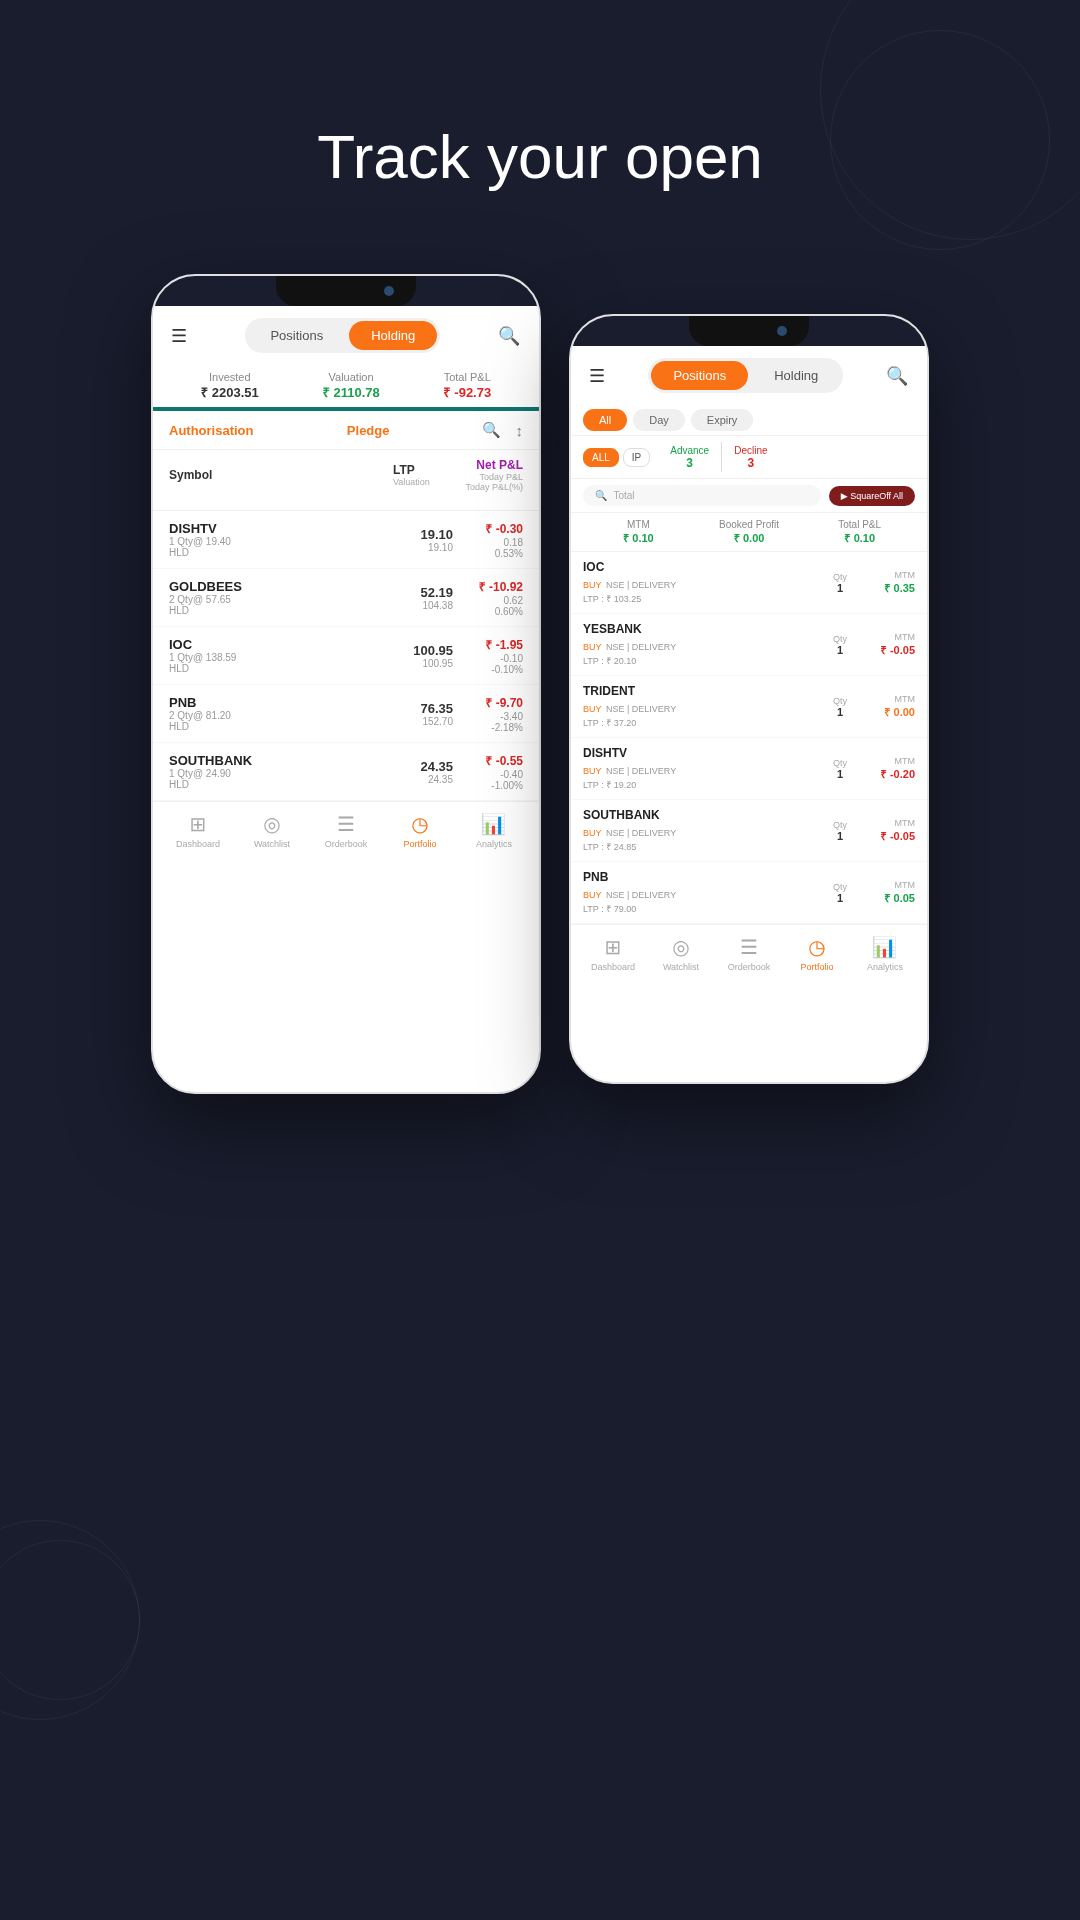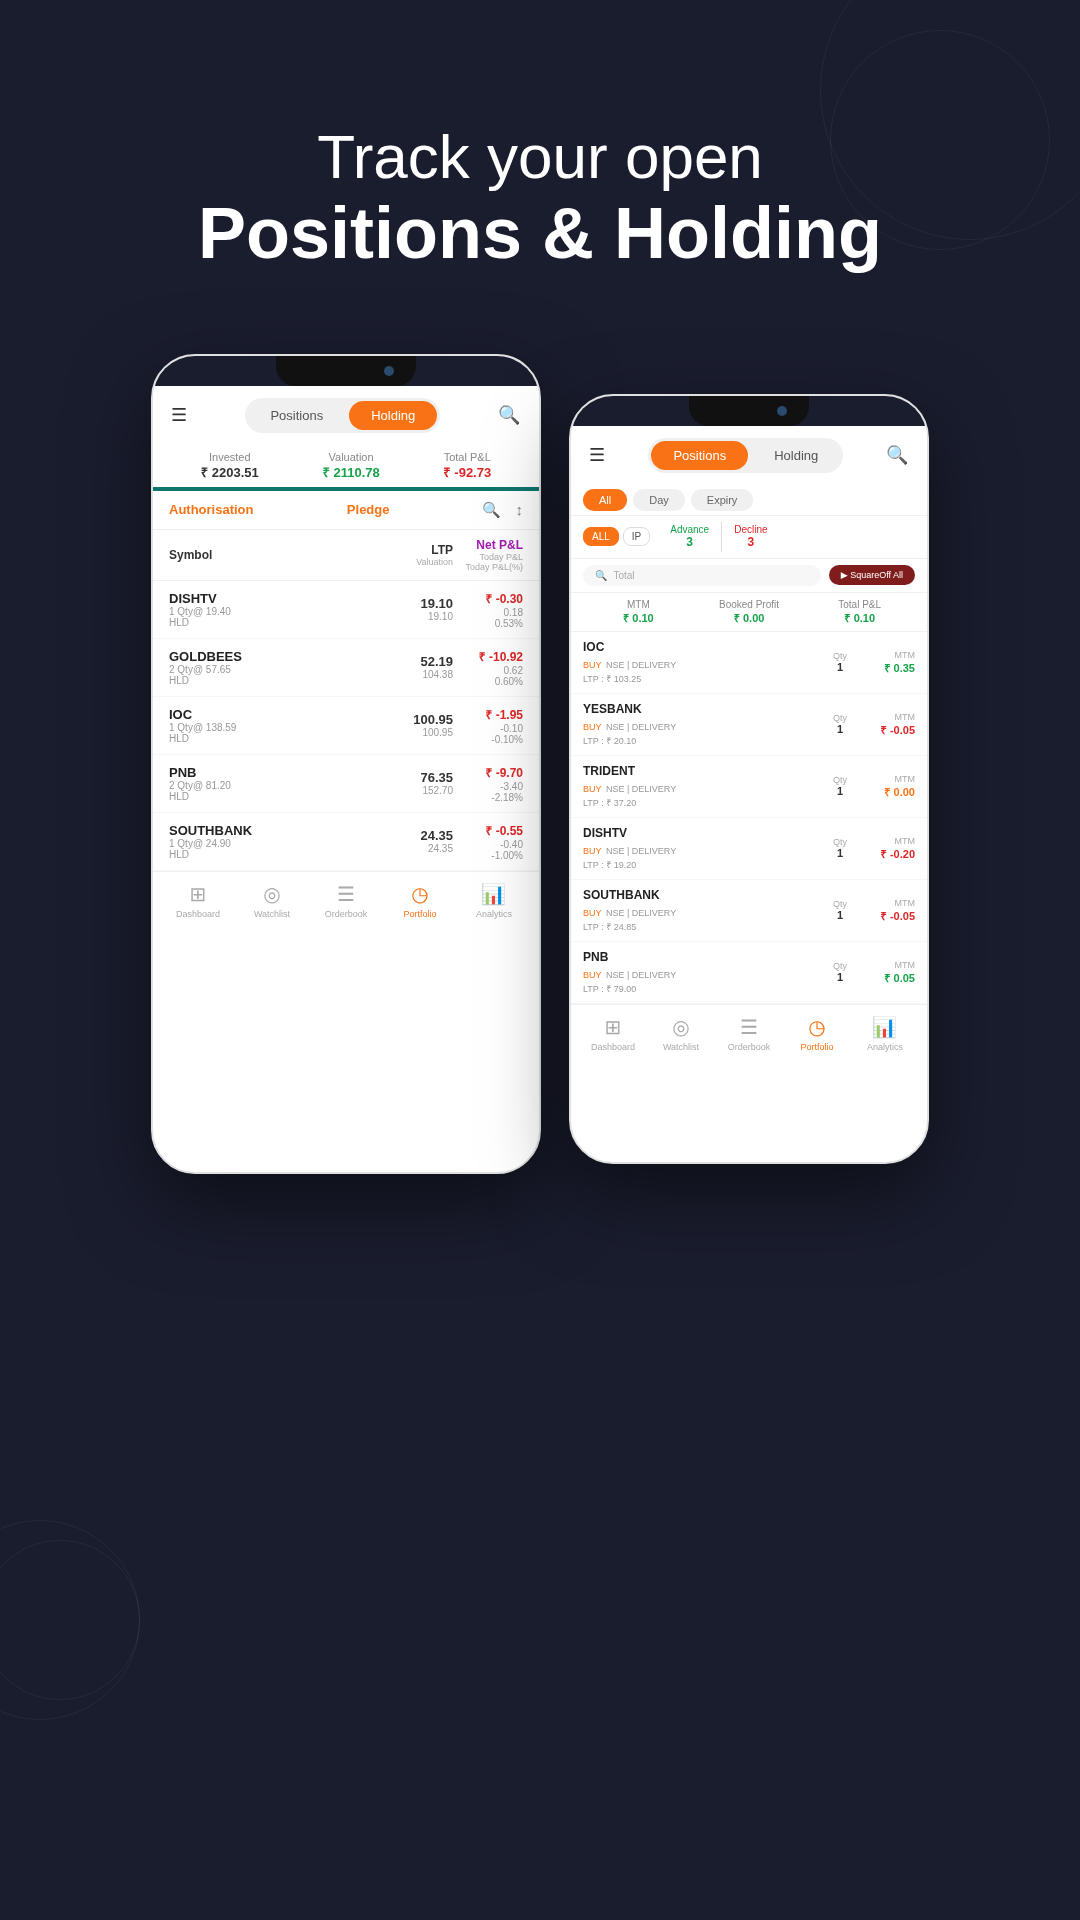--- a/index.html
+++ b/index.html
@@ -147,25 +147,25 @@
       border: none;
       cursor: pointer;
     }
     .auth-icons { display: flex; gap: 14px; align-items: center; color: #888; font-size: 15px; }
 
     
     .table-header {
       display: flex;
       justify-content: space-between;
       align-items: center;
-      padding: 8px 16px 8px;
+      padding: 8px 16px 18px;
       border-bottom: 1px solid #f0f0f0;
     }
     .col-symbol { font-size: 12px; font-weight: 700; color: #333; flex: 1; }
-    .col-ltp { font-size: 10px; color: #888; text-align: right; min-width: 60px; }
+    .col-ltp { font-size: 10px; color: #888; text-align: left; min-width: 60px; }
     .col-pnl { font-size: 10px; color: #888; text-align: right; min-width: 70px; }
     .col-sub { font-size: 9px; color: #aaa; }
 
     
     .holding-row {
       display: flex;
       justify-content: space-between;
       align-items: center;
       padding: 9px 16px;
       border-bottom: 1px solid #f7f7f7;
@@ -315,21 +315,20 @@
 </head>
 <body>
 
 <div class="bg-circle" style="width:300px;height:300px;top:-60px;right:-40px;"></div>
 <div class="bg-circle" style="width:220px;height:220px;top:30px;right:30px;"></div>
 <div class="bg-circle" style="width:200px;height:200px;bottom:200px;left:-60px;"></div>
 <div class="bg-circle" style="width:160px;height:160px;bottom:220px;left:-20px;"></div>
 
 <div class="hero-text">
   <div class="light">Track your open</div>
-  <div class="bold">Positions &amp; Holding</div>
 </div>
 
 <div class="phones-container">
 
   <div class="phone phone-left">
 
     <div style="background:#1a1d2e;padding:0 0 0 0;text-align:center;">
       <div class="notch">
         <div class="notch-dot"></div>
       </div>

